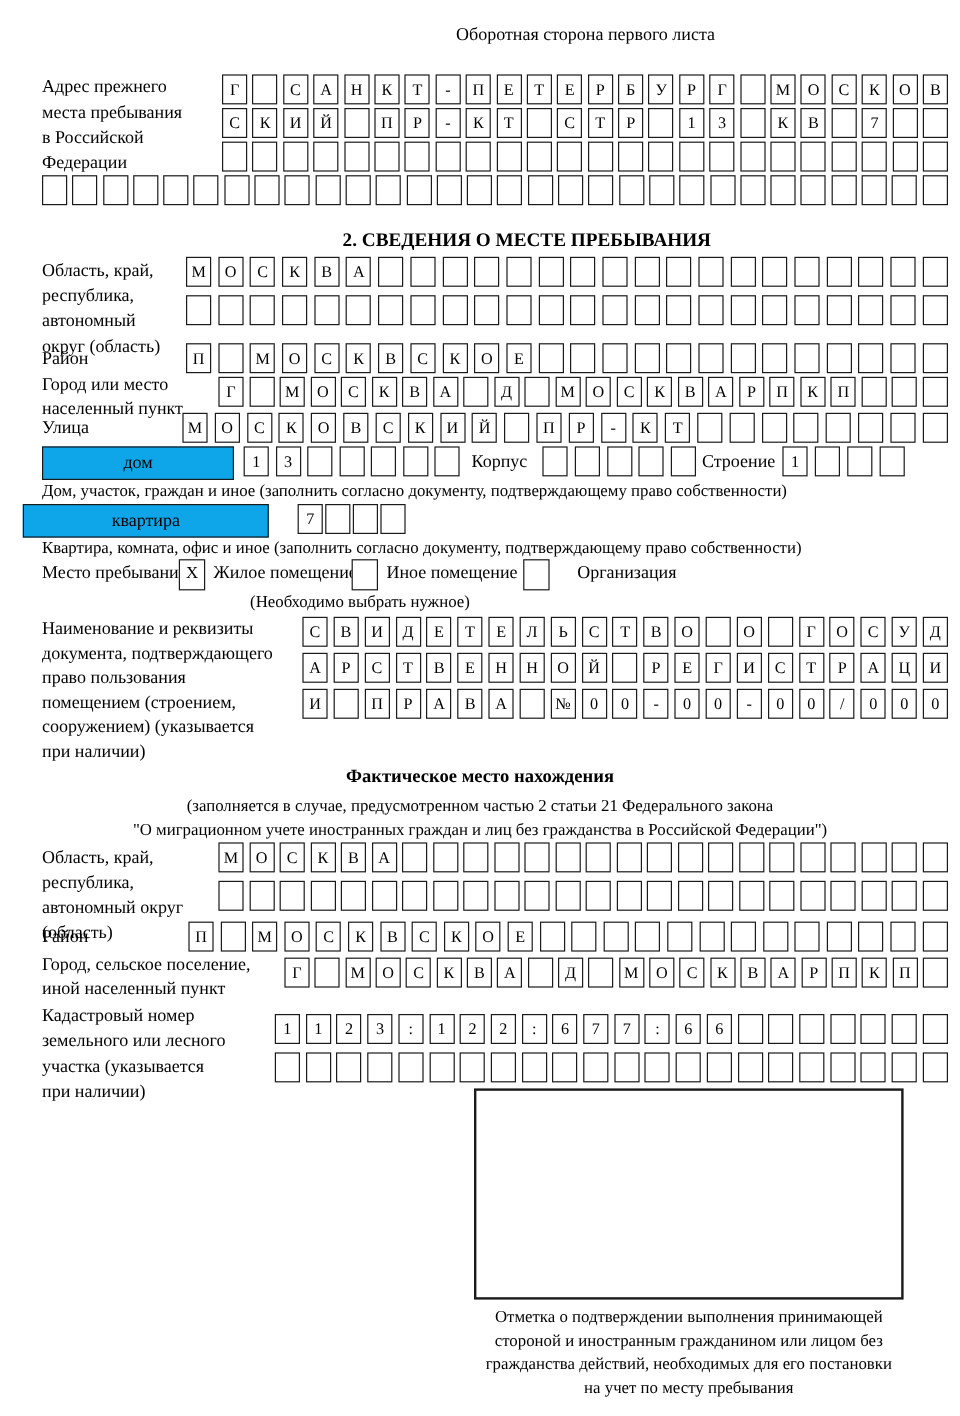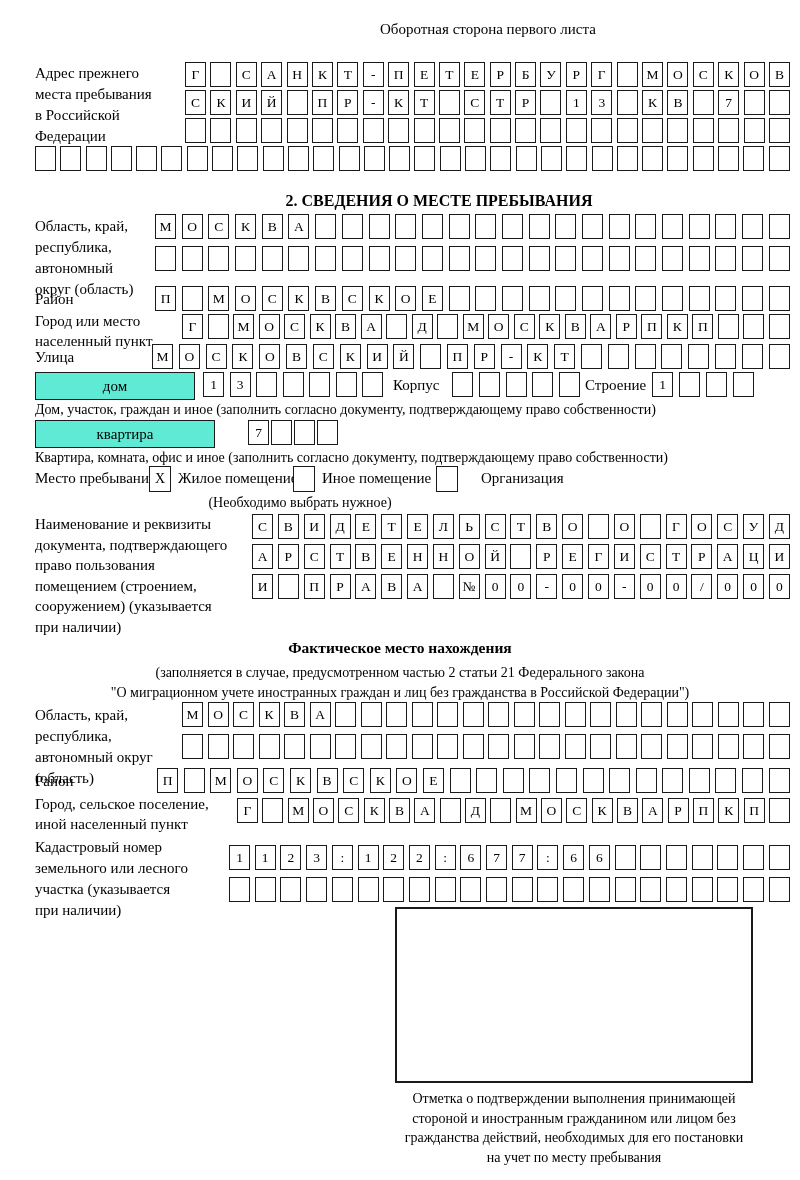--- a/index.html
+++ b/index.html
@@ -8,21 +8,21 @@
   .lbl{position:absolute;font-size:15px;line-height:21px;white-space:pre-line;}
   .cap{position:absolute;font-size:13.5px;line-height:18px;white-space:pre-line;}
   .center{text-align:center;}
   .h1{position:absolute;left:0;width:800px;text-align:center;font-weight:bold;font-size:16px;margin-left:39px;}
   .h2{position:absolute;left:0;width:800px;text-align:center;font-weight:bold;font-size:15.5px;}
   .cellrow{position:absolute;display:flex;justify-content:space-between;height:26px;}
   .cell{width:21px;height:25px;border:1.6px solid #1a1a1a;box-sizing:border-box;
         display:flex;align-items:center;justify-content:center;
         font-size:13.5px;line-height:1;background:#fff;}
   .wbox{position:absolute;height:28px;border:1.8px solid #1a1a1a;box-sizing:border-box;
-        display:flex;align-items:center;justify-content:center;font-size:15px;background:#5eead4;}
+        display:flex;align-items:center;justify-content:center;font-size:15px;background:#0ea5e9;}
   .chk{position:absolute;width:22px;height:26px;border:1.7px solid #1a1a1a;box-sizing:border-box;
        display:flex;align-items:center;justify-content:center;font-size:14px;background:#fff;}
   .bigbox{position:absolute;border:2px solid #1a1a1a;box-sizing:border-box;background:#fff;}
 </style>
 </head>
 <body>
 
 <div class="page">
 
   <div class="cap" style="top:20px;left:380px;width:360px;text-align:left;font-size:15px">Оборотная сторона первого листа</div>
@@ -306,21 +306,21 @@
     </div>
   <div class="lbl" style="top:375px;left:585px">Строение</div>
   <div class="cellrow" style="top:372px;left:652px;width:102px">
       <span class="cell">1</span>
       <span class="cell"></span>
       <span class="cell"></span>
       <span class="cell"></span>
     </div>
   <div class="cap" style="top:401px;left:35px;width:720px;font-size:14px">Дом, участок, граждан и иное (заполнить согласно документу, подтверждающему право собственности)</div>
 
-  <div class="wbox" style="top:420px;left:35px;width:180px">квартира</div>
+  <div class="wbox" style="top:420px;left:19px;width:205px">квартира</div>
   <div class="cellrow" style="top:420px;left:248px;width:90px">
       <span class="cell">7</span>
       <span class="cell"></span>
       <span class="cell"></span>
       <span class="cell"></span>
     </div>
   <div class="cap" style="top:449px;left:35px;width:720px;font-size:14px">Квартира, комната, офис и иное (заполнить согласно документу, подтверждающему право собственности)</div>
 
   <div class="lbl" style="top:468px;left:35px">Место пребывания:</div>
   <div class="chk" style="top:466px;left:149px">X</div>

